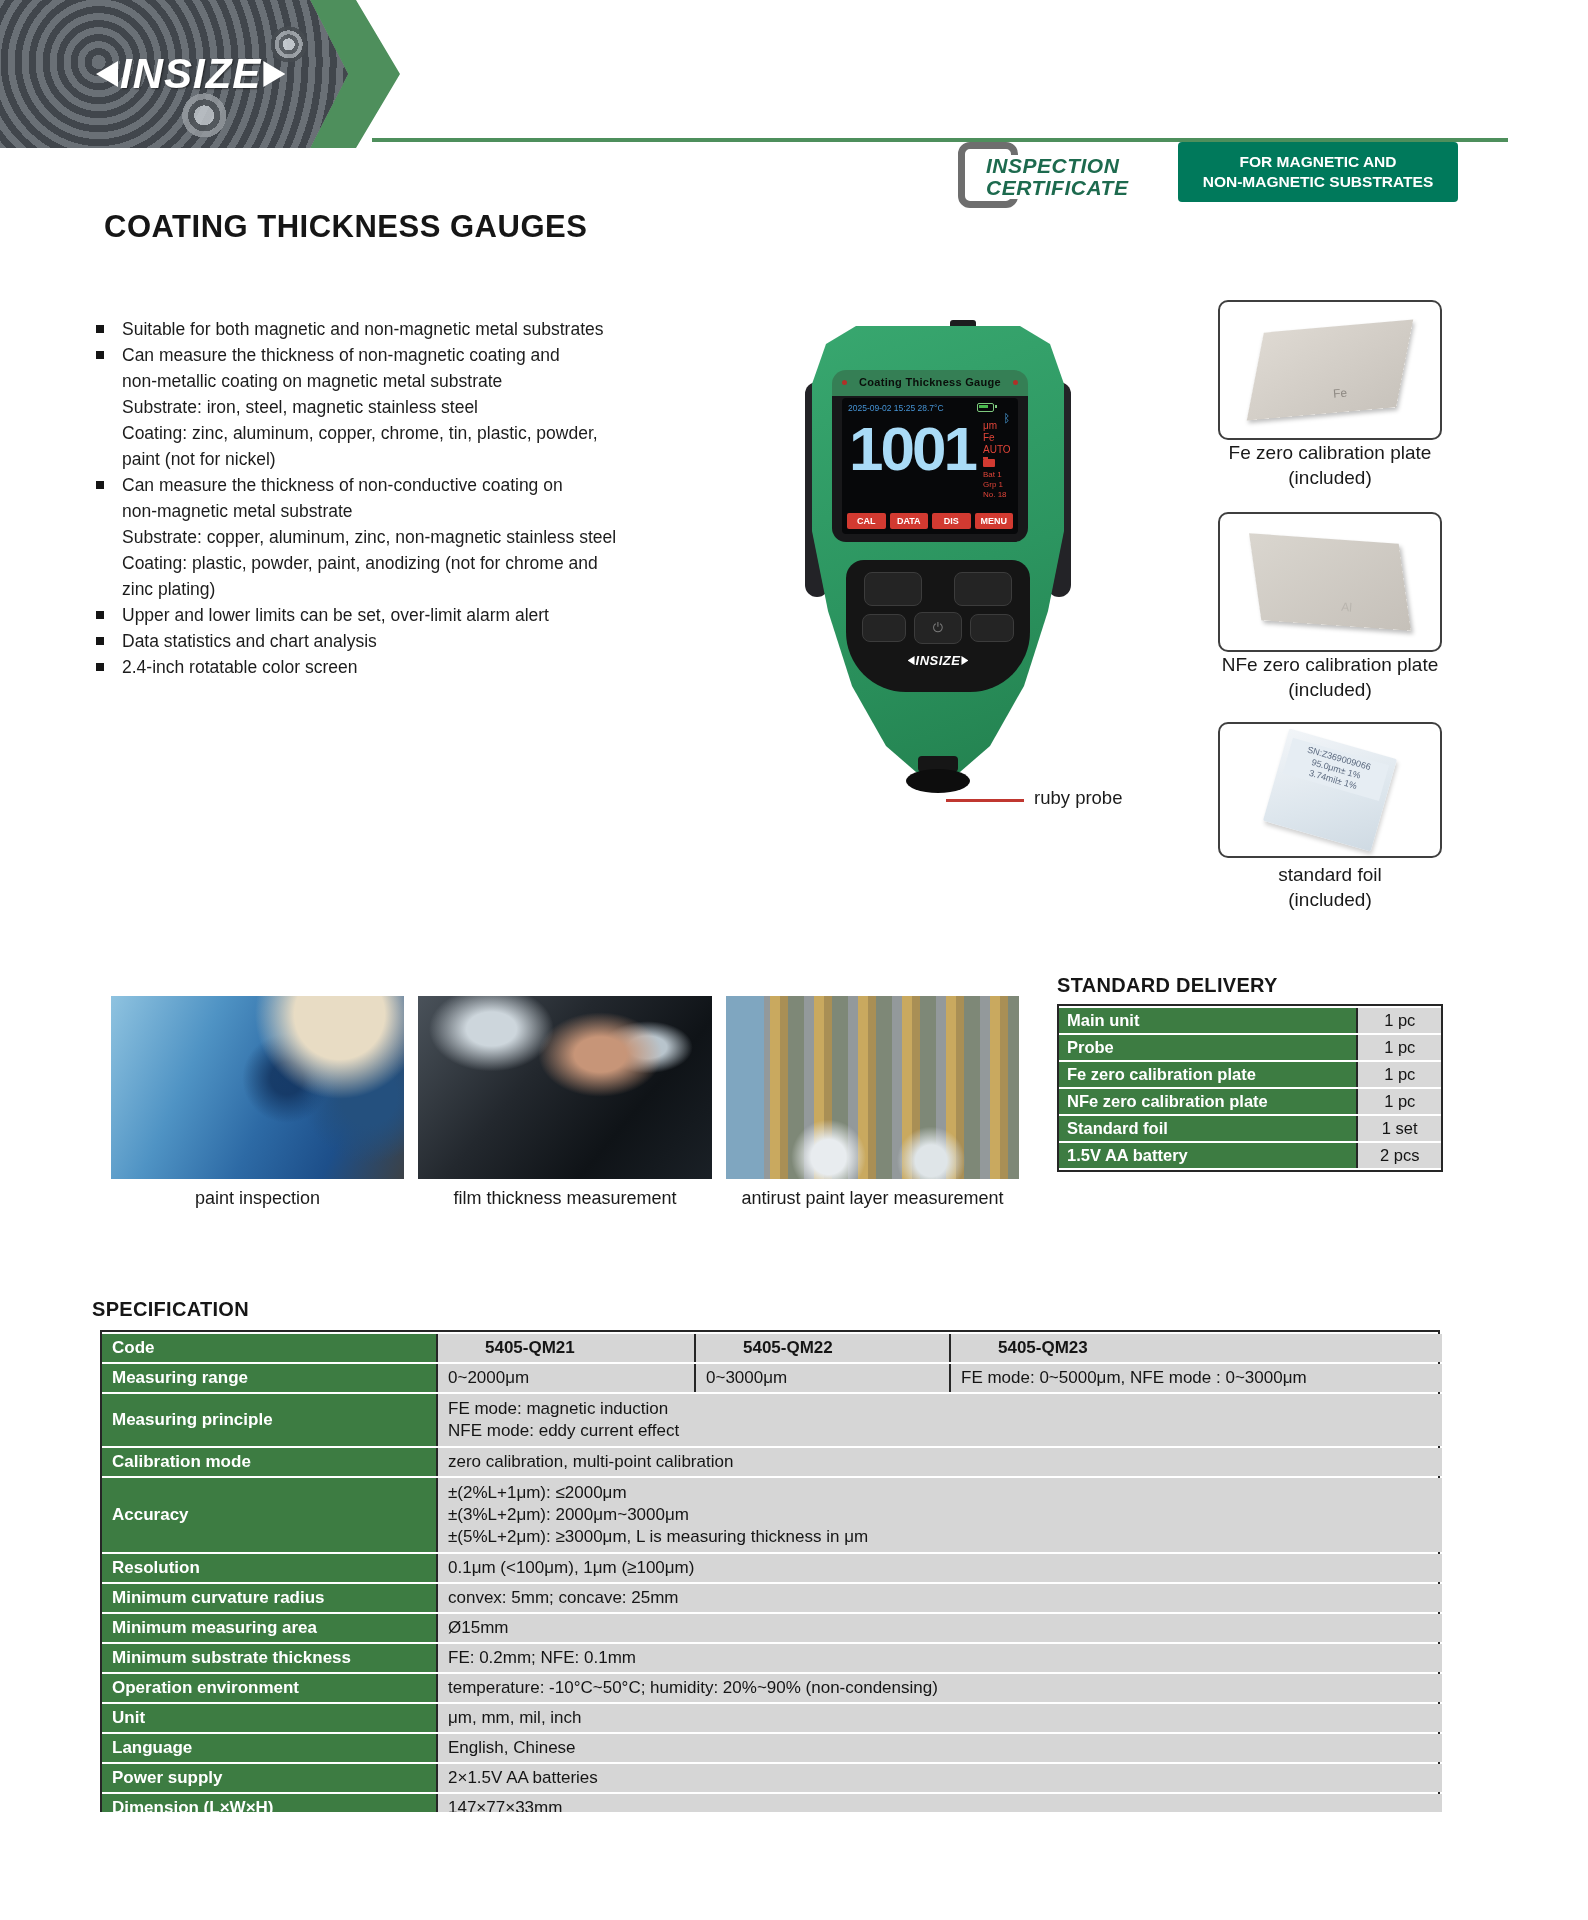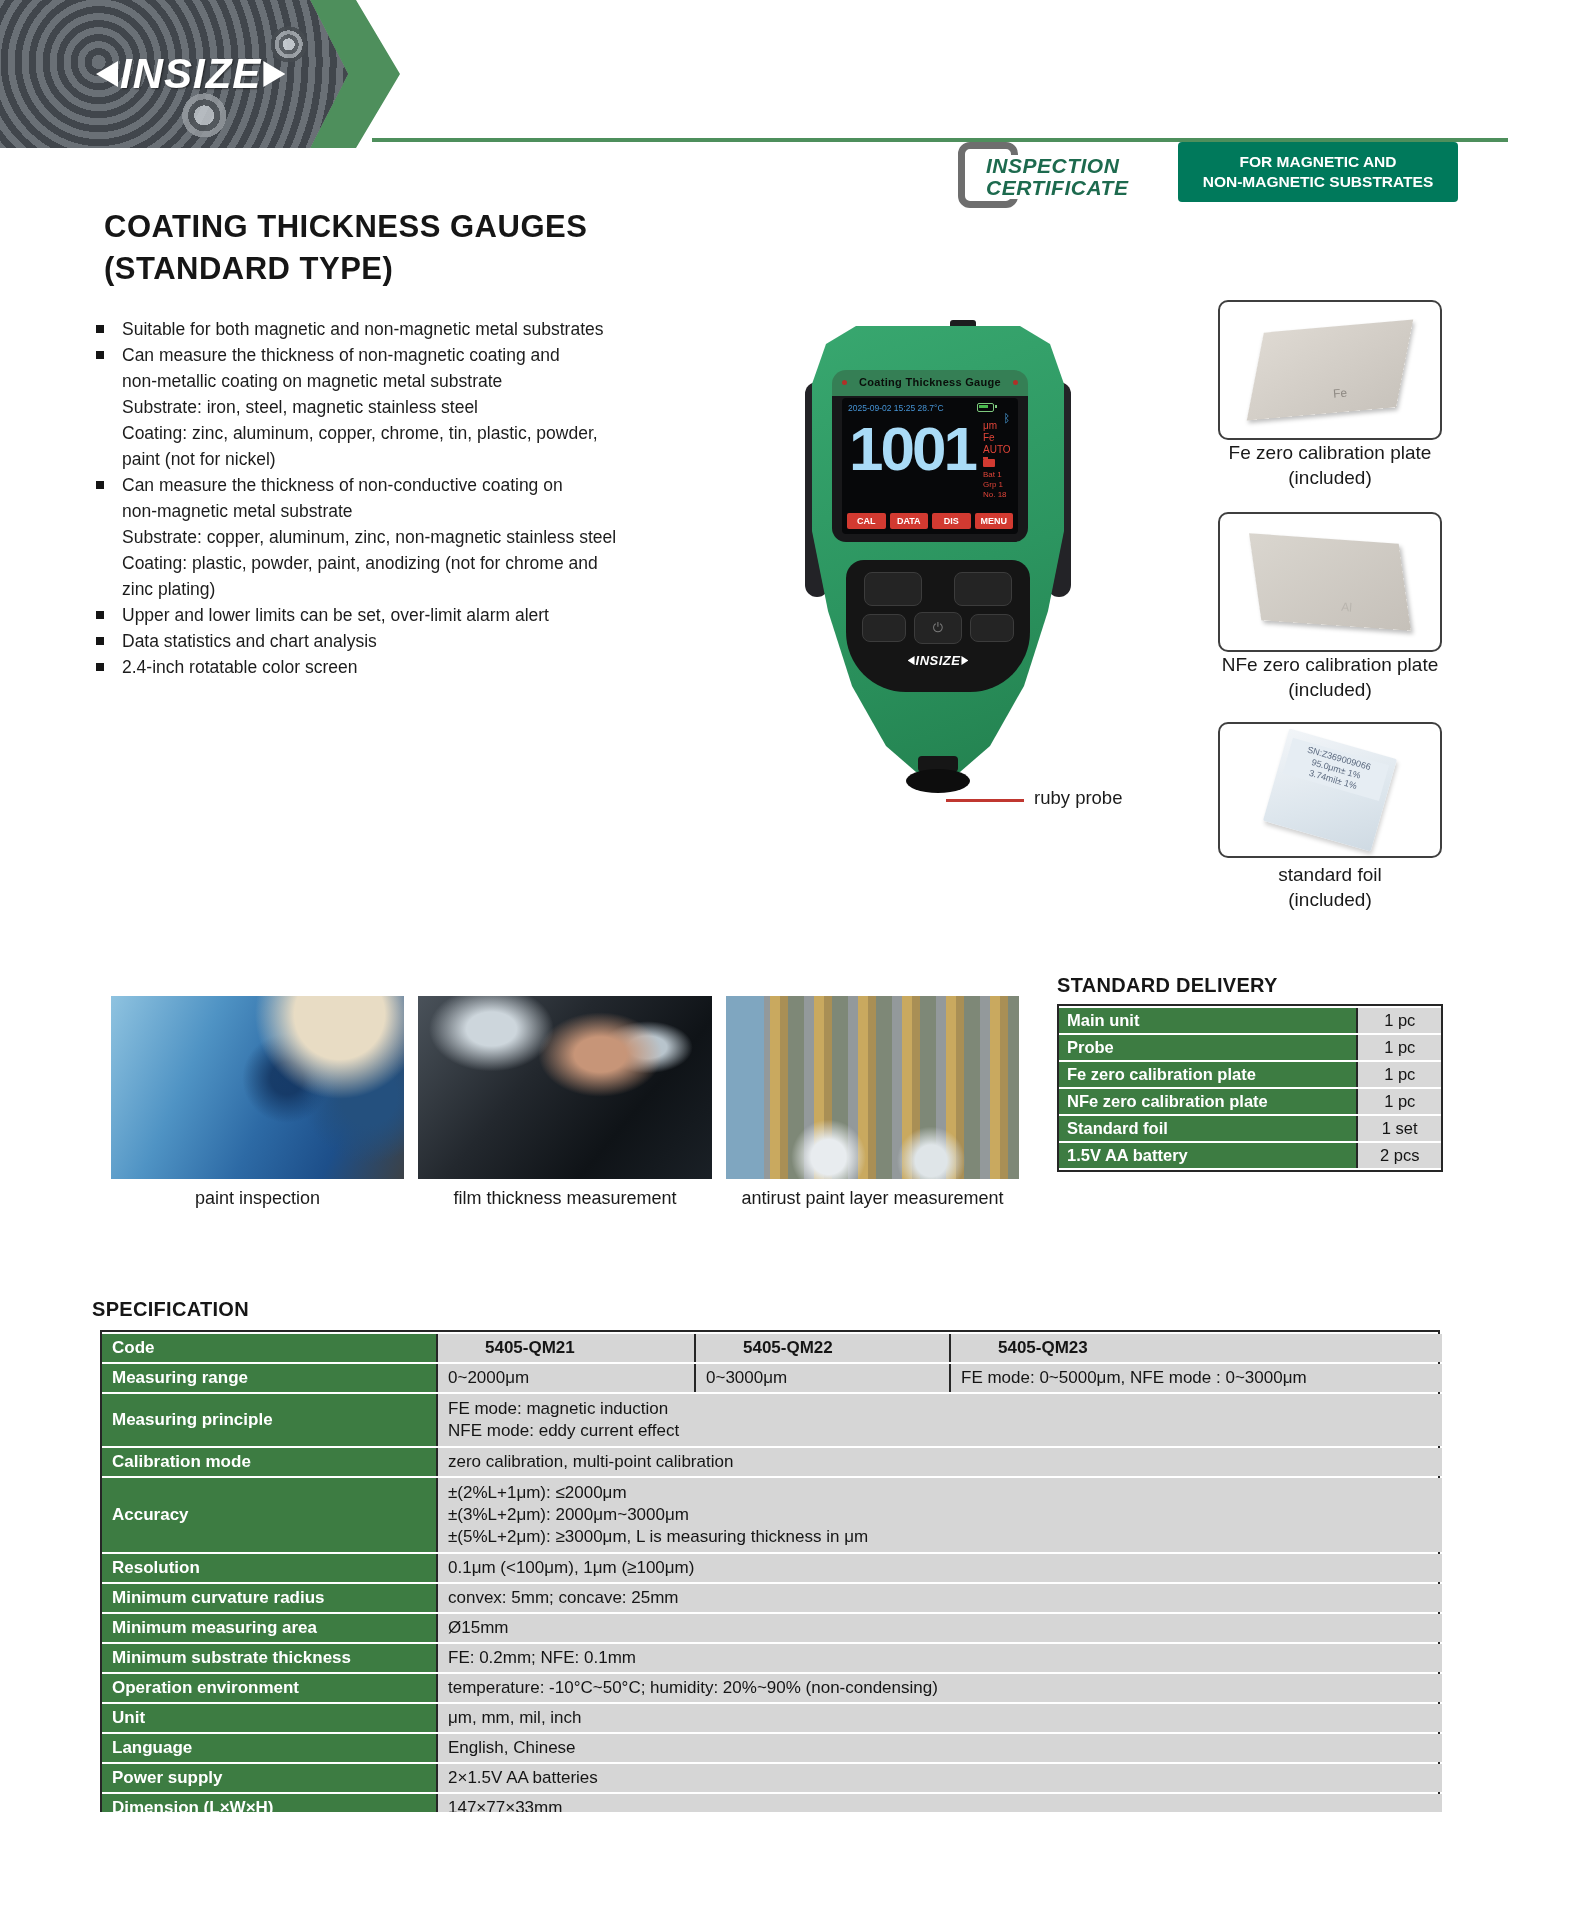--- a/index.html
+++ b/index.html
@@ -153,21 +153,20 @@
         <span class="logo-tri l"></span>
         <span class="logo-word">INSIZE</span>
         <span class="logo-tri r"></span>
       </div>
     </div>
     <div class="banner-line"></div>
   </div>
 
   <div class="title">
     <div>COATING THICKNESS GAUGES</div>
-    <div>(STANDARD TYPE)</div>
   </div>
 
   <div class="cert">
     <div class="cert-bracket"></div>
     <div class="cert-text">
       <div>INSPECTION</div>
       <div>CERTIFICATE</div>
     </div>
   </div>
 

